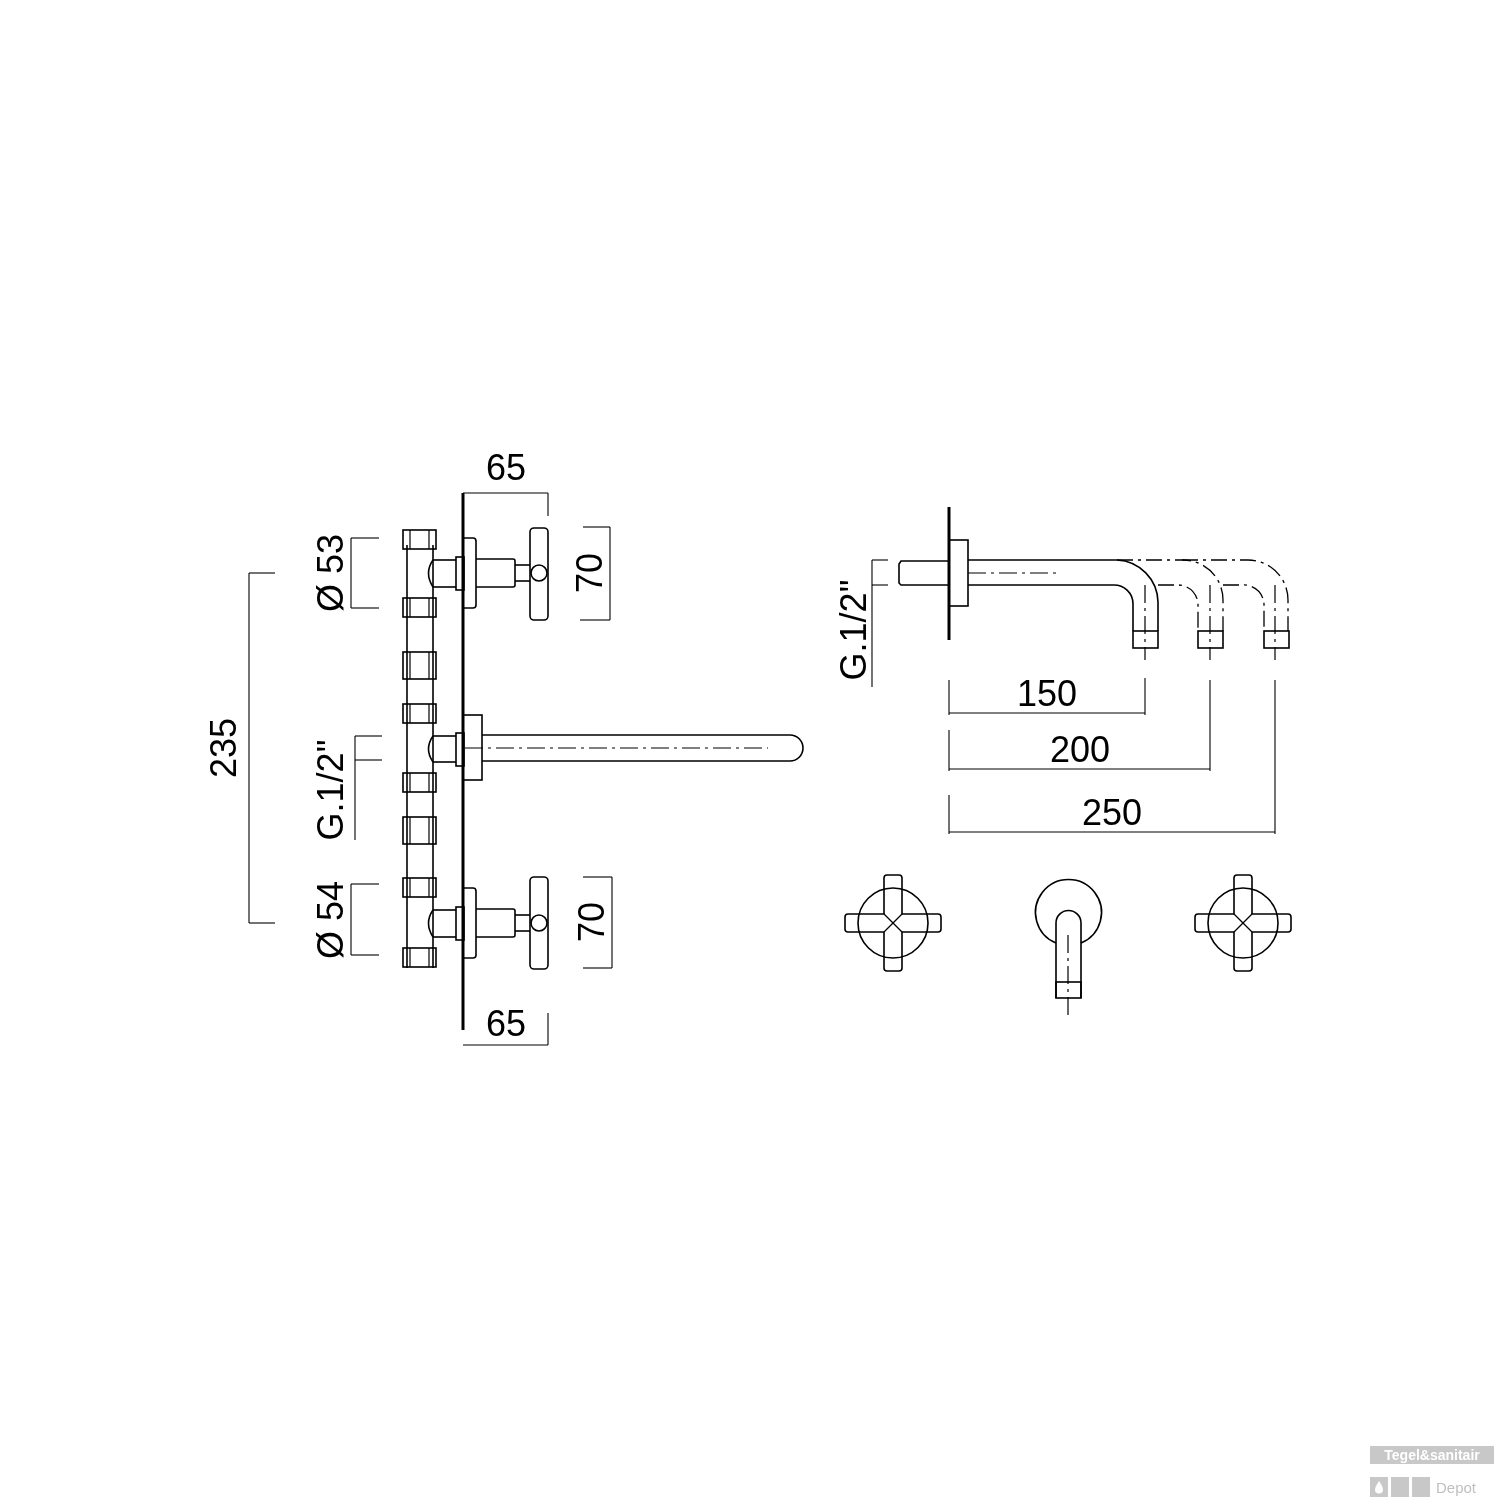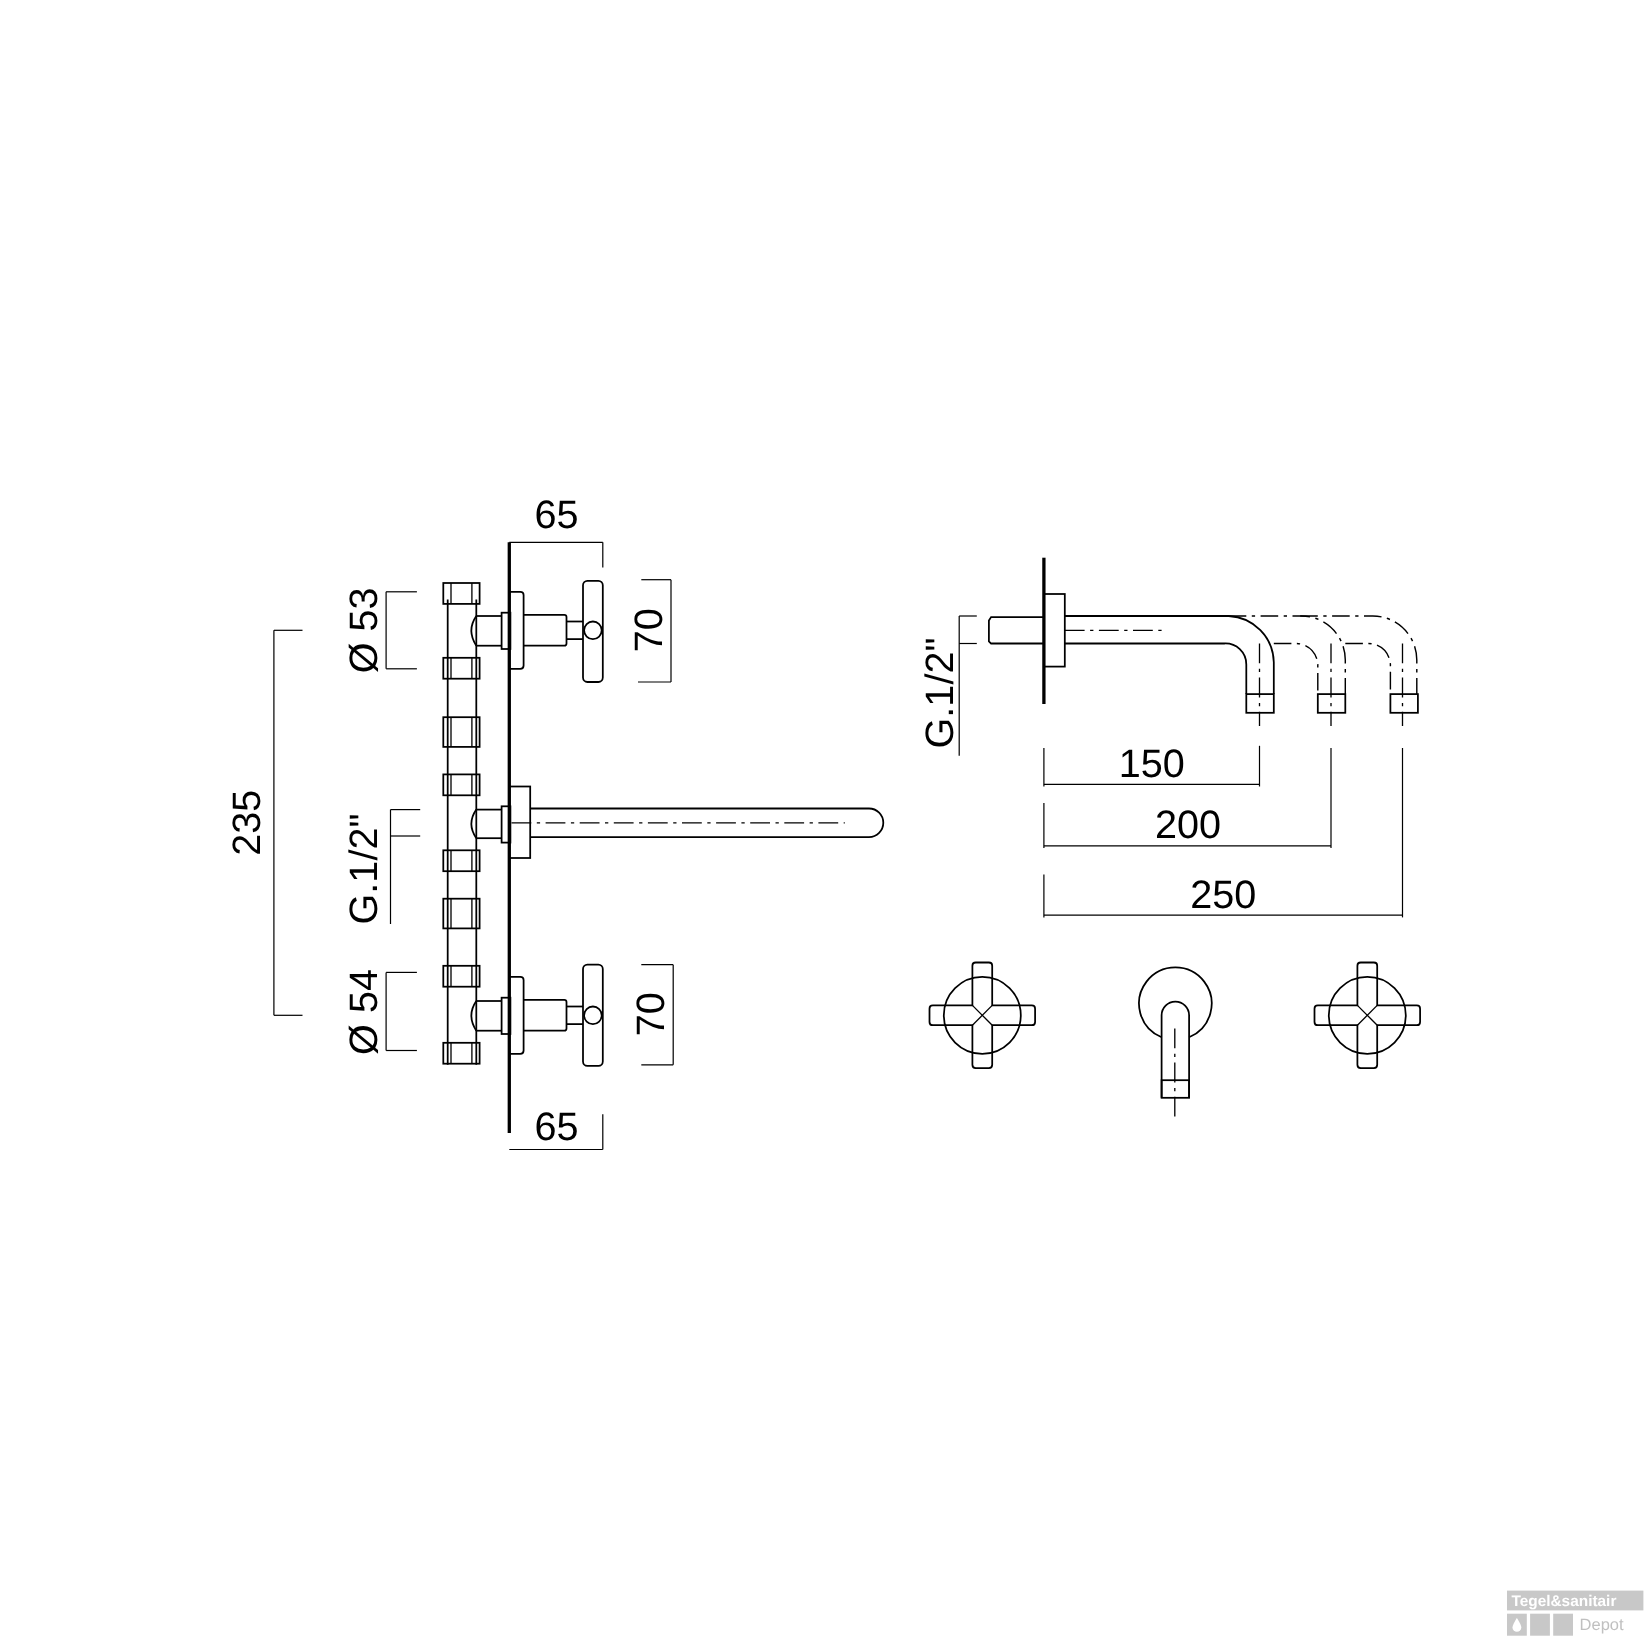--- a/index.html
+++ b/index.html
@@ -31,37 +31,38 @@
       font-family: "Liberation Sans", sans-serif;
       font-size: 36px;
       fill: #000;
     }
     .watermark {
       position: absolute;
       left: 1370px;
       top: 1446px;
       width: 124px;
       height: 48px;
+      text-align: center;
     }
     .wm-top {
       background: #c8c8c8;
       color: #ffffff;
       font-family: "Liberation Sans", sans-serif;
       font-weight: bold;
       font-size: 14px;
       line-height: 18px;
       height: 18px;
       padding: 0 4px;
       white-space: nowrap;
       letter-spacing: 0px;
     }
     .wm-bottom {
       display: flex;
       align-items: center;
-      margin-top: 3px;
+      margin-top: 13px;
       height: 20px;
     }
     .wm-square {
       width: 18px;
       height: 20px;
       background: #c8c8c8;
       margin-right: 3px;
       display: flex;
       align-items: center;
       justify-content: center;

